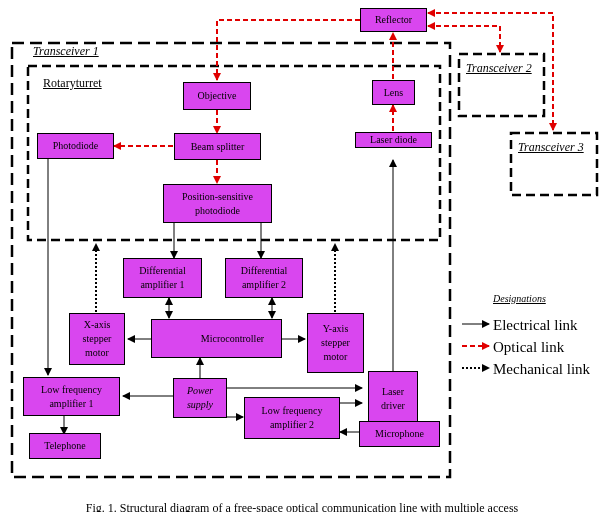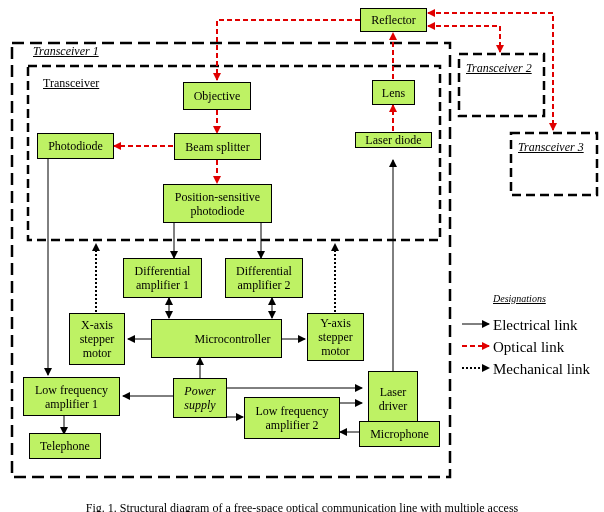--- a/index.html
+++ b/index.html
@@ -1,21 +1,21 @@
 <!DOCTYPE html>
 <html><head>
 <meta charset="utf-8">
 <style>
   html, body { margin: 0; padding: 0; background: #ffffff; }
   body { width: 604px; height: 512px; position: relative; overflow: hidden;
          font-family: "Liberation Serif", "DejaVu Serif", serif; color: #000; }
   svg { position: absolute; left: 0; top: 0; }
-  .box { position: absolute; background: #bef264; border: 1px solid #000; box-sizing: border-box;
+  .box { position: absolute; background: #d946ef; border: 1px solid #000; box-sizing: border-box;
          display: flex; align-items: center; justify-content: center; text-align: center;
-         font-size: 12px; line-height: 14px; }
+         font-size: 10px; line-height: 14px; }
   .lbl { position: absolute; font-size: 12px; white-space: nowrap; text-align: center; }
   .ital { font-style: italic; text-decoration: underline; }
   .und { text-decoration: underline; }
   .caption { position: absolute; left: 0; width: 604px; text-align: center; top: 488px; font-size: 12px; margin-top: 13px; }
   .legend-item { position: absolute; font-size: 15px; white-space: nowrap; }
 </style>
 </head>
 <body>
 
 <svg width="604" height="512">
@@ -72,21 +72,21 @@
     <line x1="96" y1="312" x2="96" y2="244" marker-end="url(#ab)"></line>
     <line x1="335" y1="312" x2="335" y2="244" marker-end="url(#ab)"></line>
   </g>
 
   <line x1="462" y1="324" x2="489" y2="324" stroke="#000" stroke-width="1" marker-end="url(#ab)"></line>
   <line x1="462" y1="346" x2="489" y2="346" stroke="#e00000" stroke-width="2" stroke-dasharray="5,3" marker-end="url(#ar)"></line>
   <line x1="462" y1="368" x2="489" y2="368" stroke="#000" stroke-width="2" stroke-dasharray="2,2" marker-end="url(#ab)"></line>
 </svg>
 
 <div class="lbl ital" style="left:33px;top:44px;">Transceiver 1</div>
-<div class="lbl und" style="left:43px;top:76px;">Transceiver</div>
+<div class="lbl und" style="left:43px;top:76px;">Rotaryturret</div>
 <div class="lbl ital" style="left:466px;top:61px;">Transceiver 2</div>
 <div class="lbl ital" style="left:518px;top:140px;">Transceiver 3</div>
 
 <div class="box" style="left:360px;top:8px;width:67px;height:24px;">
     <span>Reflector</span>
   </div>
 <div class="box" style="left:183px;top:82px;width:68px;height:28px;">
     <span>Objective</span>
   </div>
 <div class="box" style="left:372px;top:80px;width:43px;height:25px;">
@@ -114,21 +114,21 @@
   <span>amplifier 2</span>
 </div>
 <div class="box" style="left:69px;top:313px;width:56px;height:52px;flex-direction:column;">
   <span>X-axis</span>
   <span>stepper</span>
   <span>motor</span>
 </div>
 <div class="box" style="left:151px;top:319px;width:131px;height:39px;padding-left:32px;">
     <span>Microcontroller</span>
   </div>
-<div class="box" style="left:307px;top:313px;width:57px;height:48px;flex-direction:column;">
+<div class="box" style="left:307px;top:313px;width:57px;height:60px;flex-direction:column;">
   <span>Y-axis</span>
   <span>stepper</span>
   <span>motor</span>
 </div>
 <div class="box" style="left:23px;top:377px;width:97px;height:39px;flex-direction:column;">
   <span>Low frequency</span>
   <span>amplifier 1</span>
 </div>
 <div class="box" style="left:173px;top:378px;width:54px;height:40px;flex-direction:column;font-style:italic;">
   <span>Power</span>

